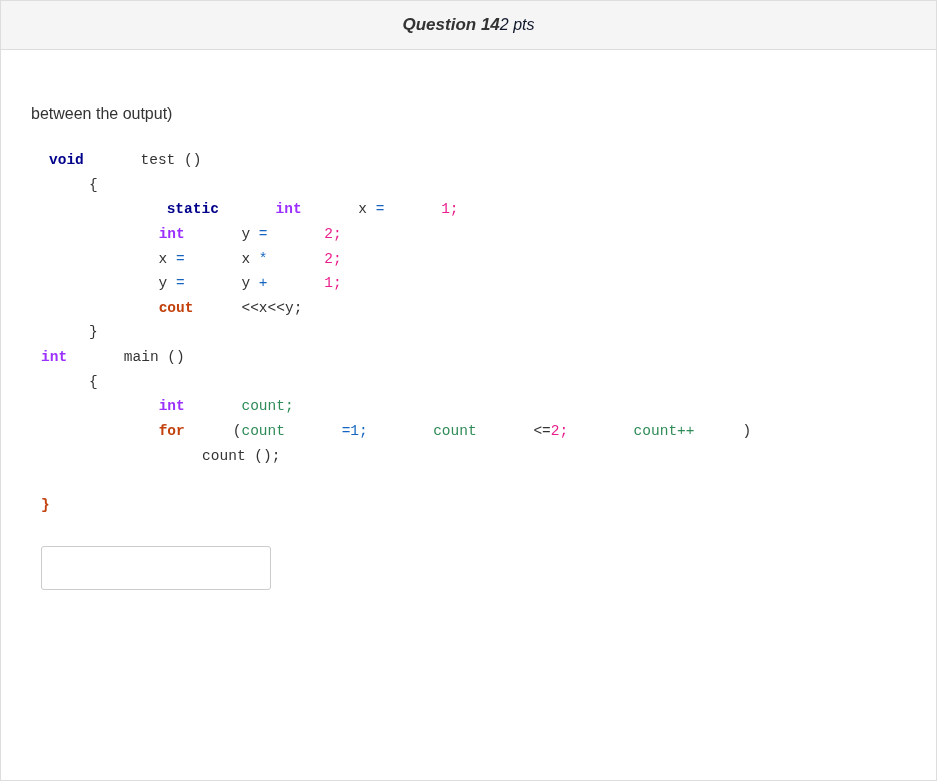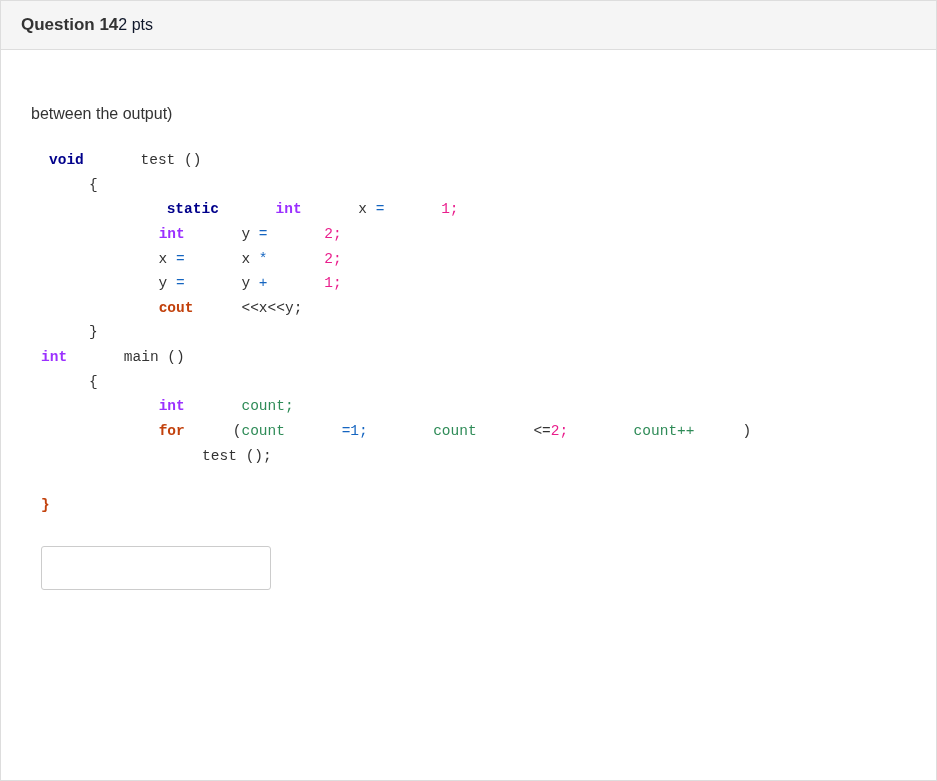--- a/index.html
+++ b/index.html
@@ -16,25 +16,26 @@
 
     .page-container {
       width: 937px;
       min-height: 781px;
       background: #fff;
       border: 1px solid #ddd;
     }
 
     .question-header {
       display: flex;
-      justify-content: flex-start;
+      justify-content: center;
       align-items: center;
       padding: 14px 20px;
       background: #f5f5f5;
       border-bottom: 1px solid #ddd;
+      font-style: italic;
     }
 
     .question-title {
       font-size: 17px;
       font-weight: bold;
       color: #333;
     }
 
     .question-points {
       font-size: 16px;
@@ -114,21 +115,21 @@
       <span class="code-line"><span class="plain">        </span><span class="kw-blue">static</span><span class="plain"> </span><span class="kw-purple">int</span><span class="plain"> x </span><span class="val-blue">=</span><span class="plain"> </span><span class="val-pink">1;</span></span>
       <span class="code-line"><span class="plain">        </span><span class="kw-purple">int</span><span class="plain"> y </span><span class="val-blue">=</span><span class="plain"> </span><span class="val-pink">2;</span></span>
       <span class="code-line"><span class="plain">        x </span><span class="val-blue">=</span><span class="plain"> x </span><span class="val-blue">*</span><span class="plain"> </span><span class="val-pink">2;</span></span>
       <span class="code-line"><span class="plain">        y </span><span class="val-blue">=</span><span class="plain"> y </span><span class="val-blue">+</span><span class="plain"> </span><span class="val-pink">1;</span></span>
       <span class="code-line"><span class="plain">        </span><span class="kw-pink">cout</span><span class="plain">&lt;&lt;x&lt;&lt;y;</span></span>
       <span class="code-line"><span class="plain">}</span></span>
       <span class="code-line"><span class="kw-purple">int</span><span class="plain"> main ()</span></span>
       <span class="code-line"><span class="plain">{</span></span>
       <span class="code-line"><span class="plain">        </span><span class="kw-purple">int</span><span class="plain"> </span><span class="kw-green">count;</span></span>
       <span class="code-line"><span class="plain">        </span><span class="kw-pink">for</span><span class="plain">(</span><span class="kw-green">count</span><span class="plain"> </span><span class="val-blue">=1;</span><span class="plain">  </span><span class="kw-green">count</span><span class="plain"> &lt;=</span><span class="val-pink">2;</span><span class="plain">  </span><span class="kw-green">count++</span><span class="plain">)</span></span>
-      <span class="code-line"><span class="plain">             test ();</span></span>
+      <span class="code-line"><span class="plain">             count ();</span></span>
       <span class="code-line"><span class="plain"> </span></span>
       <span class="code-line"><span class="kw-pink">}</span></span>
 
     </div>
 
     <div class="answer-box-container">
       <input class="answer-input" type="text" placeholder="" style="">
     </div>
 
   </div>

